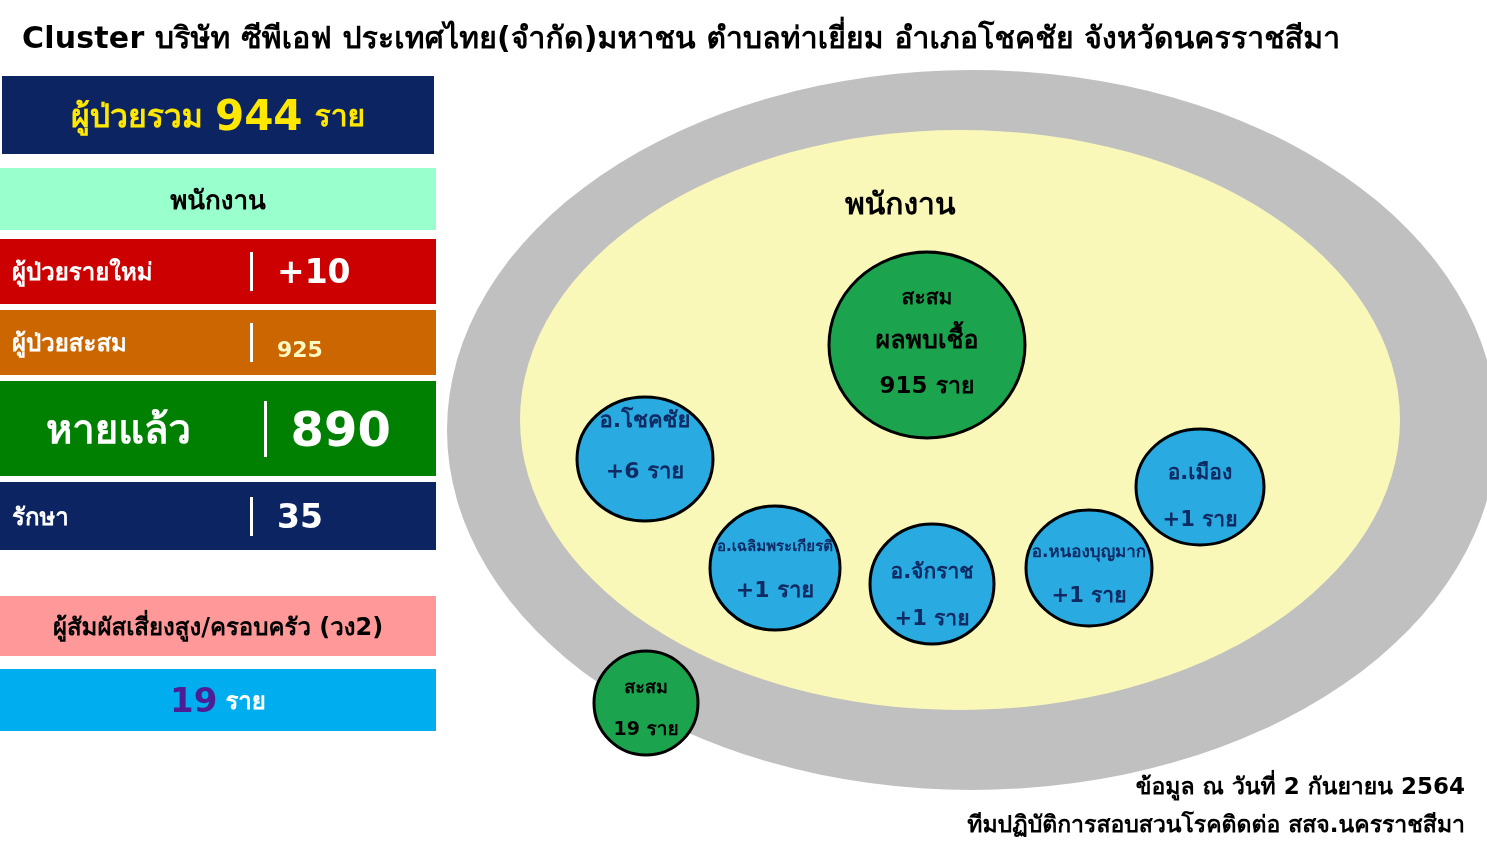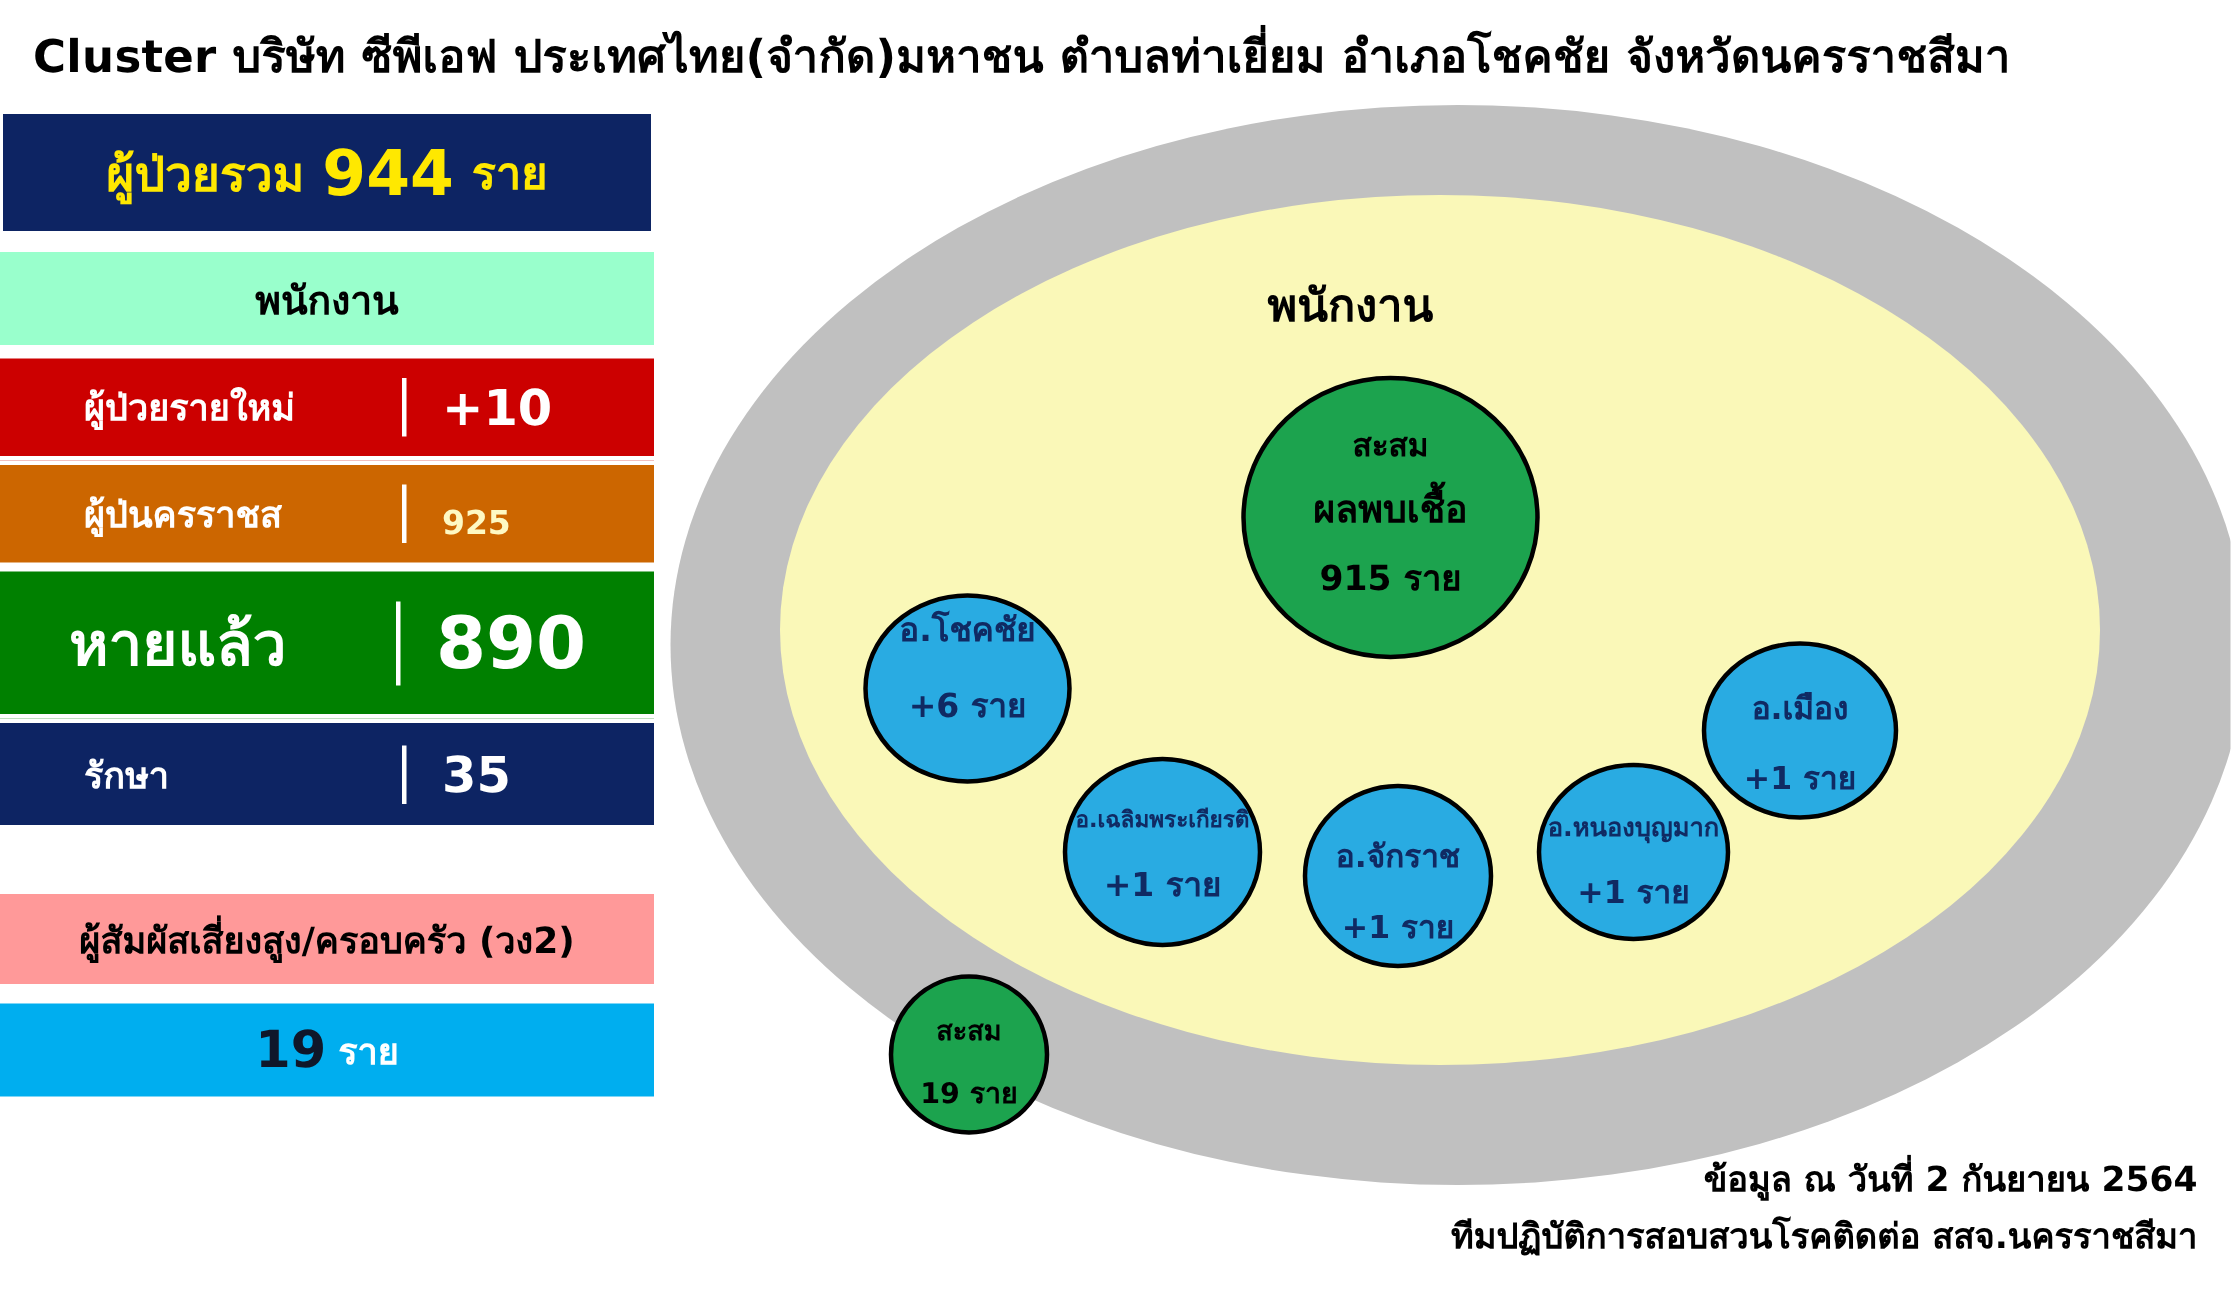--- a/index.html
+++ b/index.html
@@ -106,21 +106,21 @@
     align-items: center;
     padding-left: 24px;
     border-left: 3px solid #ffffff;
   }
 
   .row-new   { top: 165px;  height: 68px;  background: #CC0000; border-bottom: 3px solid #ffffff; }
   .row-accum { top: 236px;  height: 68px;  background: #CC6600; border-bottom: 3px solid #ffffff; }
   .row-rec   { top: 307px;  height: 98px;  background: #008000; border-bottom: 3px solid #ffffff; padding-left: 34px; }
   .row-treat { top: 408px;  height: 68px;  background: #0D2463; }
 
-  .row-new .k, .row-accum .k, .row-treat .k { width: 250px; margin-left: 44px; }
+  .row-new .k, .row-accum .k, .row-treat .k { width: 250px; }
   .row-new .v, .row-accum .v, .row-treat .v { width: 186px; }
   .row-rec .k { width: 250px; }
   .row-rec .v { width: 186px; }
 
   .row-new .k span   { color: #ffffff; font-size: 24px; font-weight: 600; }
   .row-new .v span   { color: #ffffff; font-size: 33px; font-weight: 800; }
   .row-accum .k span { color: #ffffff; font-size: 24px; font-weight: 600; }
   .row-accum .v span { color: #fef9c3; font-size: 22px; font-weight: 800; margin-top: 14px; }
   .row-rec .k span   { color: #ffffff; font-size: 40px; font-weight: 700; }
   .row-rec .v span   { color: #ffffff; font-size: 48px; font-weight: 800; }
@@ -136,21 +136,21 @@
   }
   .row-contact span { color: #000000; font-size: 24px; font-weight: 600; }
 
   .row-contact-val {
     top: 595px;
     width: 436px;
     height: 62px;
     background: #00AEEF;
     justify-content: center;
   }
-  .row-contact-val .cv-num  { color: #0f172a; font-size: 34px; font-weight: 800; }
+  .row-contact-val .cv-num  { color: #4c1d95; font-size: 34px; font-weight: 800; }
   .row-contact-val .cv-unit { color: #ffffff; font-size: 24px; font-weight: 600; margin-left: 8px; }
 
   
   .bubble-label {
     position: absolute;
     text-align: center;
     pointer-events: none;
     white-space: nowrap;
   }
 
@@ -259,21 +259,21 @@
     <div class="k">
       <span>ผู้ป่วยรายใหม่</span>
     </div>
     <div class="v">
       <span>+10</span>
     </div>
   </div>
 
   <div class="row kv row-accum">
     <div class="k">
-      <span>ผู้ป่นครราชส</span>
+      <span>ผู้ป่วยสะสม</span>
     </div>
     <div class="v">
       <span>925</span>
     </div>
   </div>
 
   <div class="row kv row-rec">
     <div class="k">
       <span>หายแล้ว</span>
     </div>

